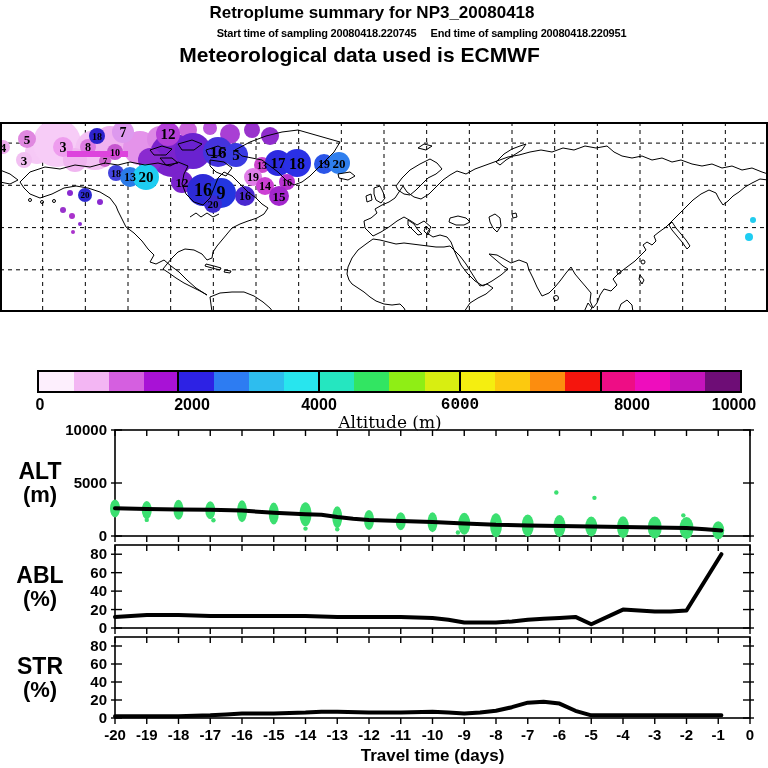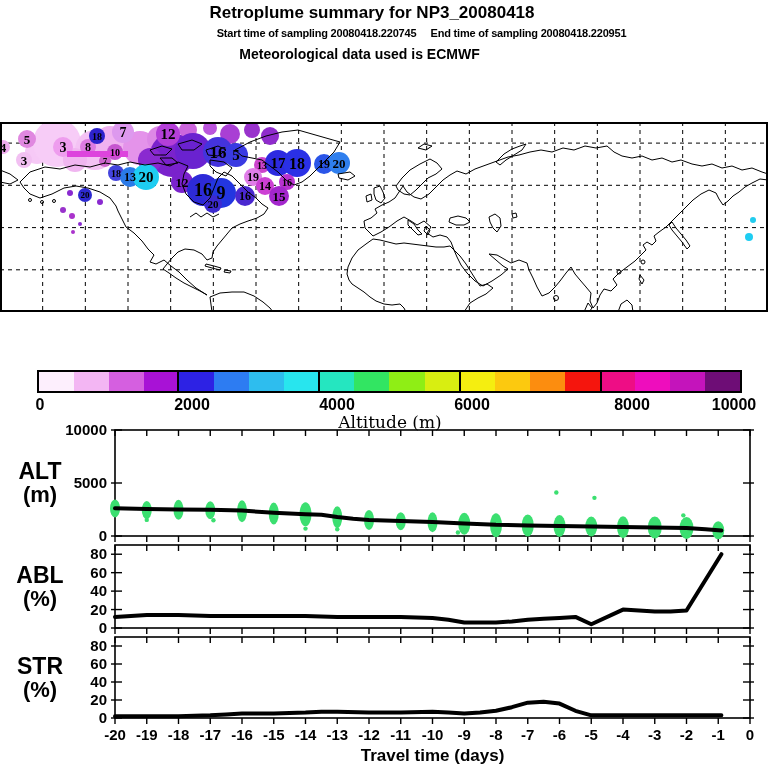--- a/index.html
+++ b/index.html
@@ -2,21 +2,21 @@
 <html><head>
 <meta charset="utf-8">
 <style>
   html,body{margin:0;padding:0;background:#fff;}
   body{width:768px;height:768px;position:relative;overflow:hidden;
        font-family:"Liberation Sans",sans-serif;}
   .hdr{position:absolute;top:2px;left:0;width:768px;text-align:center;
        font-weight:bold;color:#000;padding-left:28px;}
   .hdr .l1{font-size:17px;line-height:21px;margin-right:80px;}
   .hdr .l2{font-size:11px;line-height:21px;letter-spacing:-0.2px;margin-left:19px;}
-  .hdr .l3{font-size:14px;line-height:21px;margin-right:105px;}
+  .hdr .l3{font-size:21px;line-height:21px;margin-right:105px;}
   #mapsvg{position:absolute;top:122px;left:0;}
   #cbar{position:absolute;top:370px;left:37px;width:705px;height:23px;
         border:2px solid #000;box-sizing:border-box;display:flex;}
   #cbar .seg{flex:1 1 auto;height:100%;}
   .cbdiv{position:absolute;top:370px;width:2px;height:23px;background:#000;}
   #cbticks{position:absolute;top:396px;left:0;width:768px;height:17px;}
   #cbticks span{position:absolute;transform:translateX(-50%);
         font-weight:bold;font-size:16px;color:#000;}
   #cbcaption{position:absolute;top:412px;left:0;width:780px;text-align:center;
         font-family:"DejaVu Serif",serif;font-size:17px;color:#000;}
@@ -206,22 +206,22 @@
   </div>
 <div id="cbdivs">
     <div class="cbdiv" style="left: 177px;"></div>
     <div class="cbdiv" style="left: 318px;"></div>
     <div class="cbdiv" style="left: 459px;"></div>
     <div class="cbdiv" style="left: 600px;"></div>
   </div>
 <div id="cbticks">
     <span style="left: 40px;">0</span>
     <span style="left: 192px;">2000</span>
-    <span style="left: 319px; margin-left: 18px;">4000</span>
-    <span style="left: 472px;">6000</span>
+    <span style="left: 319px;">4000</span>
+    <span style="left: 460px; font-family: Liberation Mono, monospace;">6000</span>
     <span style="left: 632px;">8000</span>
     <span style="left: 734px;">10000</span>
   </div>
 <div id="cbcaption">Altitude (m)</div>
 
 <svg id="chartsvg" width="768" height="348" viewBox="0 0 768 348">
     <g>
       <rect x="115" y="10" width="635" height="106" fill="none" stroke="#000" stroke-width="1.6"></rect>
       <line x1="115" y1="10" x2="115" y2="16" stroke="#000" stroke-width="1.4"></line>
       <line x1="115" y1="116" x2="115" y2="122" stroke="#000" stroke-width="1.4"></line>

